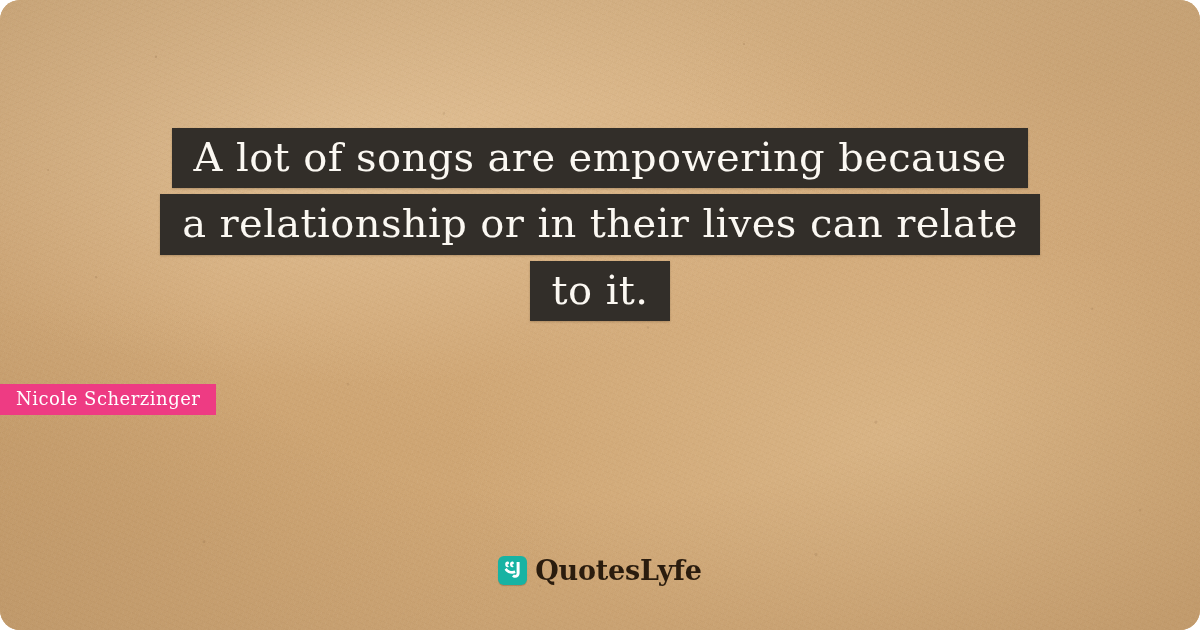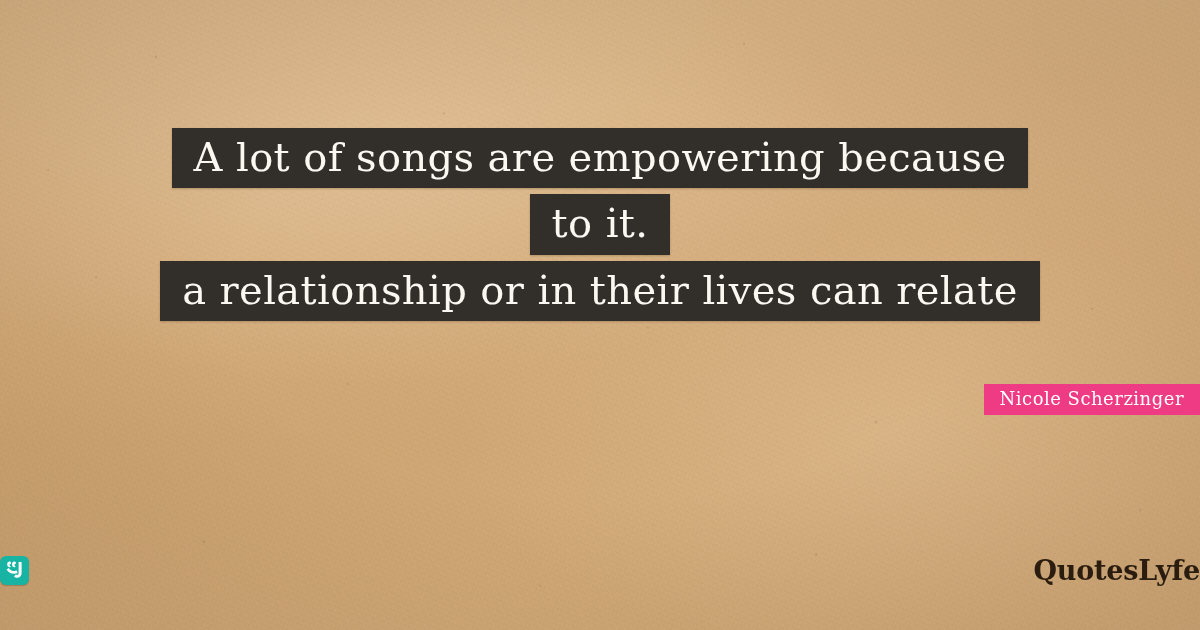--- a/index.html
+++ b/index.html
@@ -13,20 +13,21 @@
     overflow: hidden;
     font-family: "Liberation Serif", serif;
   }
 
   #card {
     position: relative;
     width: 1200px;
     height: 630px;
     background-color: #d2aa7a;
     overflow: hidden;
+    border-radius: 20px;
   }
 
   
   .paper-base {
     position: absolute;
     inset: 0;
     background:
       radial-gradient(ellipse 70% 60% at 30% 25%, rgba(232,203,163,0.55) 0%, rgba(232,203,163,0) 60%),
       radial-gradient(ellipse 60% 55% at 75% 70%, rgba(226,194,150,0.50) 0%, rgba(226,194,150,0) 62%),
       radial-gradient(ellipse 55% 50% at 12% 80%, rgba(198,158,110,0.35) 0%, rgba(198,158,110,0) 65%),
@@ -92,21 +93,21 @@
     white-space: nowrap;
     box-shadow: 0 1px 2px rgba(60,38,14,0.25);
   }
 
   
   #author-badge {
     position: absolute;
     left: 0;
     right: 0;
     top: 384px;
-    text-align: right;
+    text-align: left;
   }
   #author-badge .badge-inner {
     display: inline-block;
     background-color: #ee3b83;
     color: #ffffff;
     font-family: "DejaVu Serif", "Liberation Serif", serif;
     font-size: 18px;
     line-height: 1.1;
     letter-spacing: 0.5px;
     padding: 5px 16px 6px 16px;
@@ -114,21 +115,21 @@
   }
 
   
   #footer-logo {
     position: absolute;
     left: 0;
     right: 0;
     top: 556px;
     display: flex;
     align-items: center;
-    justify-content: space-between;
+    justify-content: center;
     gap: 8px;
   }
   #logo-mark {
     width: 29px;
     height: 29px;
     border-radius: 6px;
     background: #17b3a3;
     position: relative;
     flex: 0 0 auto;
     box-shadow: 0 1px 1px rgba(60,38,14,0.25);
@@ -149,22 +150,22 @@
 
 <div id="card">
 
   <div class="paper-base"></div>
   <div class="paper-fiber"></div>
   <div class="paper-speck"></div>
   <div class="paper-vignette"></div>
 
   <div id="quote-block">
     <span class="quote-line">A lot of songs are empowering because</span>
+    <span class="quote-line">a relationship or in their lives can relate</span>
     <span class="quote-line">to it.</span>
-    <span class="quote-line">a relationship or in their lives can relate</span>
   </div>
 
   <div id="author-badge">
     <span class="badge-inner">Nicole Scherzinger</span>
   </div>
 
   <div id="footer-logo">
     <span id="logo-mark">
       <svg width="29" height="29" viewBox="0 0 29 29" aria-hidden="true">
         <g fill="#ffffff">

